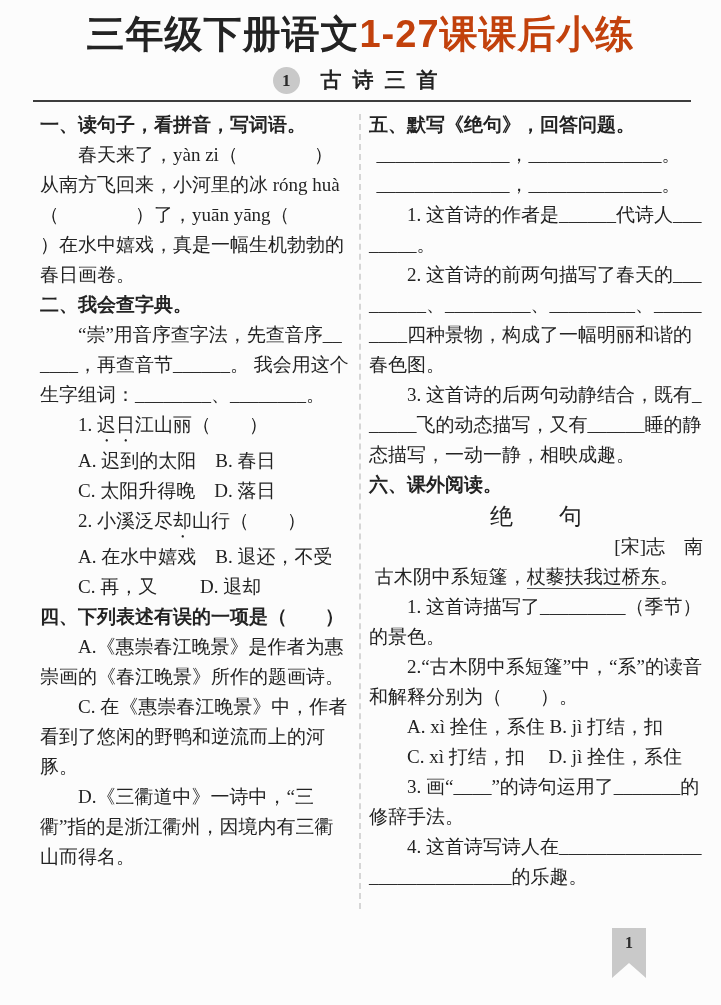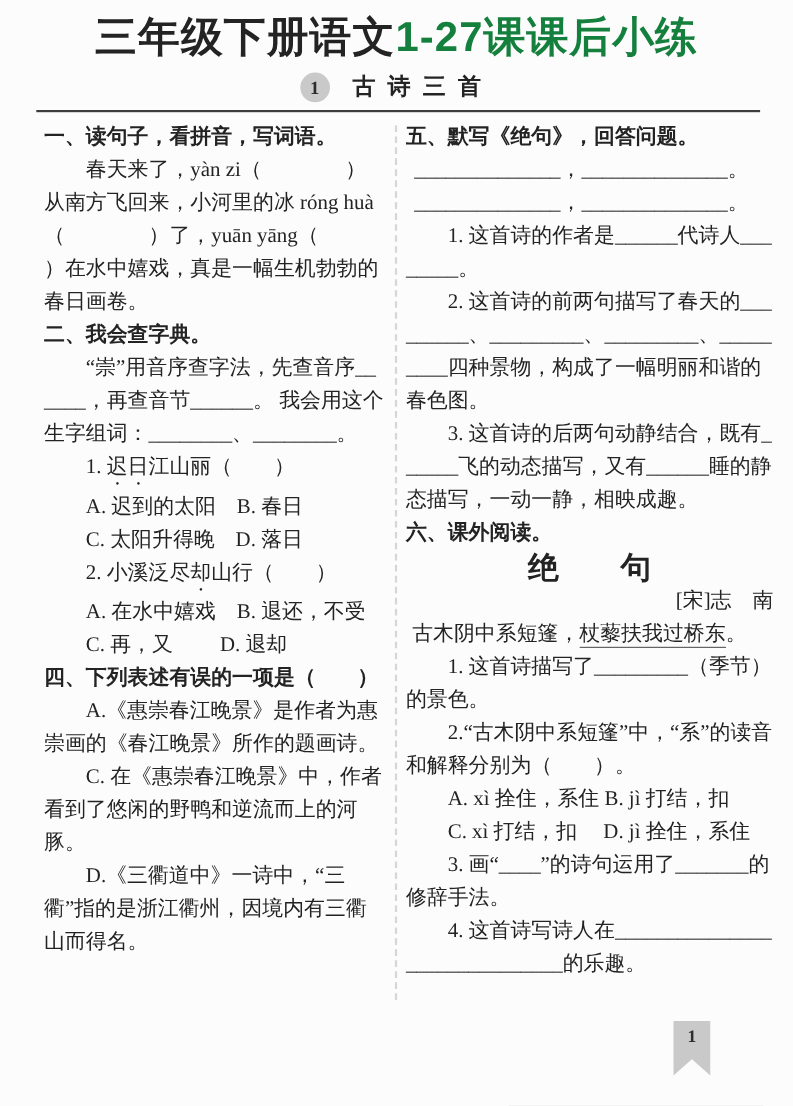--- a/index.html
+++ b/index.html
@@ -15,21 +15,21 @@
   }
   
   .title {
     text-align:center;
     font-family:"Liberation Sans","DejaVu Sans",sans-serif;
     font-weight:bold;
     font-size:38px; line-height:1.15;
     padding-top:13px;
     letter-spacing:1px;
   }
-  .title .t-red { color:#15803d;margin-top:12px; }
+  .title .t-red { color:#c2410c;margin-top:12px; }
   .lesson-row { text-align:center; margin-top:7px; height:30px; }
   .lesson-badge {
     display:inline-block; vertical-align:middle;
     width:27px; height:27px; border-radius:50%;
     background:#c9c9c9; color:#2b2b2b;
     font-family:"Liberation Serif","DejaVu Serif",serif;
     font-weight:bold; font-size:17px; line-height:27px; text-align:center;
   }
   .lesson-title {
     display:inline-block; vertical-align:middle;
@@ -61,21 +61,21 @@
   .opt { text-indent:2em; }
   .blankline { text-indent:0.4em; letter-spacing:0; }
   .dot-under {
     -webkit-text-emphasis:filled dot;
     -webkit-text-emphasis-position:under right;
     text-emphasis:filled dot;
     text-emphasis-position:under right;
   }
   .u { border-bottom:1.5px solid #555; padding-bottom:1px; }
 
-  .poem-title { text-align:center; font-weight:bold; font-size:28px; margin-top:2px; }
+  .poem-title { text-align:center; font-weight:normal; font-size:23px; margin-top:2px; }
   .poem-author { text-align:right; }
   .poem-line { text-indent:0.3em; }
 
   
   .bookmark {
     position:absolute; left:612px; top:928px;
     width:34px; height:50px;
     background:#c9c9c9;
     clip-path:polygon(0 0,100% 0,100% 100%,50% 70%,0 100%);
     text-align:center;

